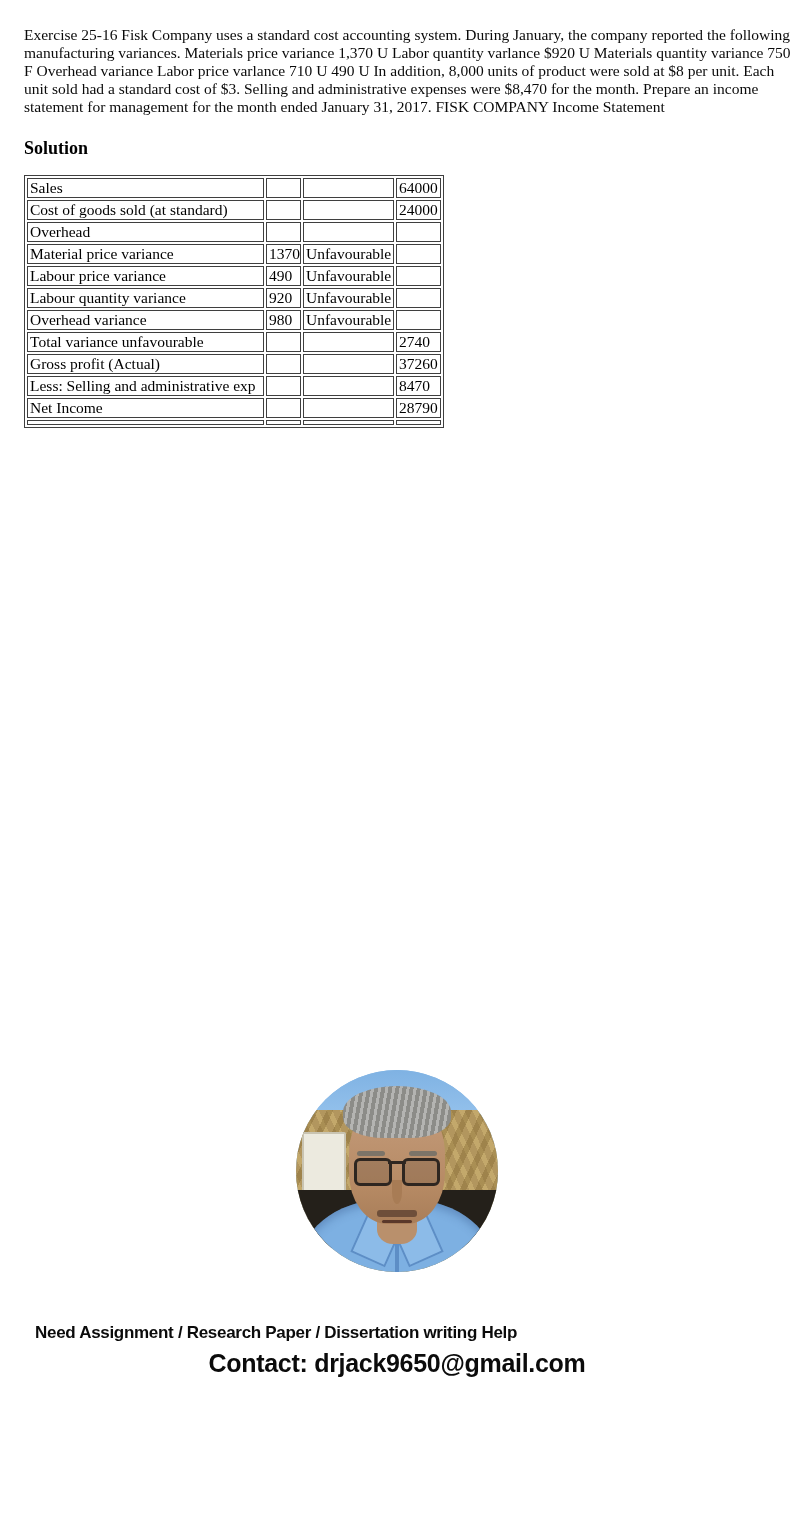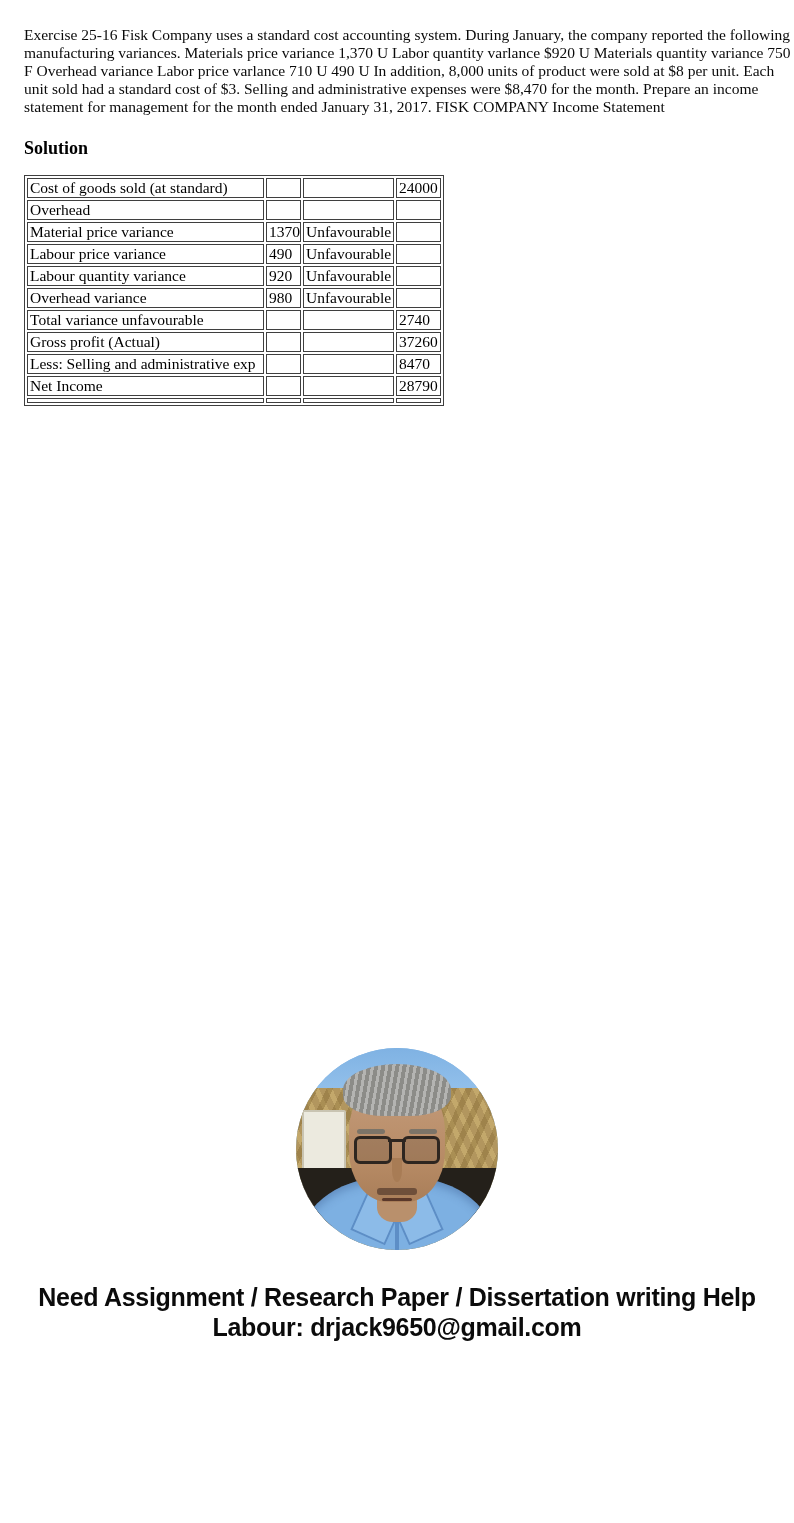--- a/index.html
+++ b/index.html
@@ -127,26 +127,26 @@
   .av-lens.left { left:0; }
   .av-lens.right { right:0; }
   .av-bridge { position:absolute; left:34px; top:3px; width:18px; height:6px; border-top:3px solid #2e2620; }
   .av-brow { position:absolute; top:-7px; width:28px; height:5px; background:#7c7468; border-radius:3px; }
   .av-brow.left { left:3px; } .av-brow.right { right:3px; }
   .av-nose { position:absolute; left:96px; top:110px; width:10px; height:24px; background:#a87c55; border-radius:0 0 50% 50%; }
   .av-mustache { position:absolute; left:81px; top:140px; width:40px; height:7px; background:#6e4f3a; border-radius:3px; }
   .av-mouth { position:absolute; left:86px; top:150px; width:30px; height:3px; background:#5a382a; border-radius:2px; }
   
   .footer-help {
-    margin: 32px auto 0 auto;
+    margin: 46px auto 0 auto;
     max-width: 724px;
-    text-align: center;
+    text-align: left;
     font-family: "Liberation Sans", sans-serif;
     font-weight: bold;
-    font-size: 25px;
+    font-size: 17px;
     line-height: 30px;
     letter-spacing: -0.3px;
     color: #0b0b0b;
   }
   .footer-contact {
     margin: 0 auto;
     text-align: center;
     font-family: "Liberation Sans", sans-serif;
     font-weight: bold;
     font-size: 25px;
@@ -166,20 +166,26 @@
 
 
   <table class="income-table">
     <colgroup>
       <col style="width:237px">
       <col style="width:35px">
       <col style="width:91px">
       <col style="width:45px">
     </colgroup>
     <tbody id="income-table-body">
+        <tr>
+          <td>Sales</td>
+          <td></td>
+          <td></td>
+          <td>64000</td>
+        </tr>
         <tr>
           <td>Cost of goods sold (at standard)</td>
           <td></td>
           <td></td>
           <td>24000</td>
         </tr>
         <tr>
           <td>Overhead</td>
           <td></td>
           <td></td>
@@ -263,15 +269,15 @@
         <div class="av-bridge"></div>
         <div class="av-lens right"></div>
       </div>
       <div class="av-mustache"></div>
       <div class="av-mouth"></div>
     </div>
   </div>
 
   <div class="footer-help">Need Assignment / Research Paper / Dissertation writing Help</div>
 
-  <div class="footer-contact">Labour: drjack9650@gmail.com</div>
+  <div class="footer-contact">Contact: drjack9650@gmail.com</div>
 
 </div>
 
 </body></html>

